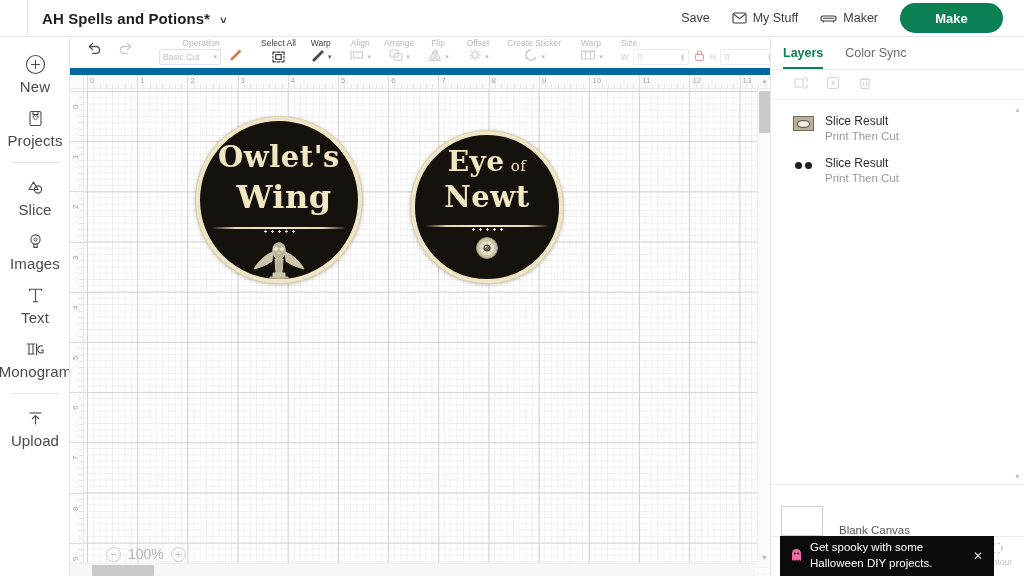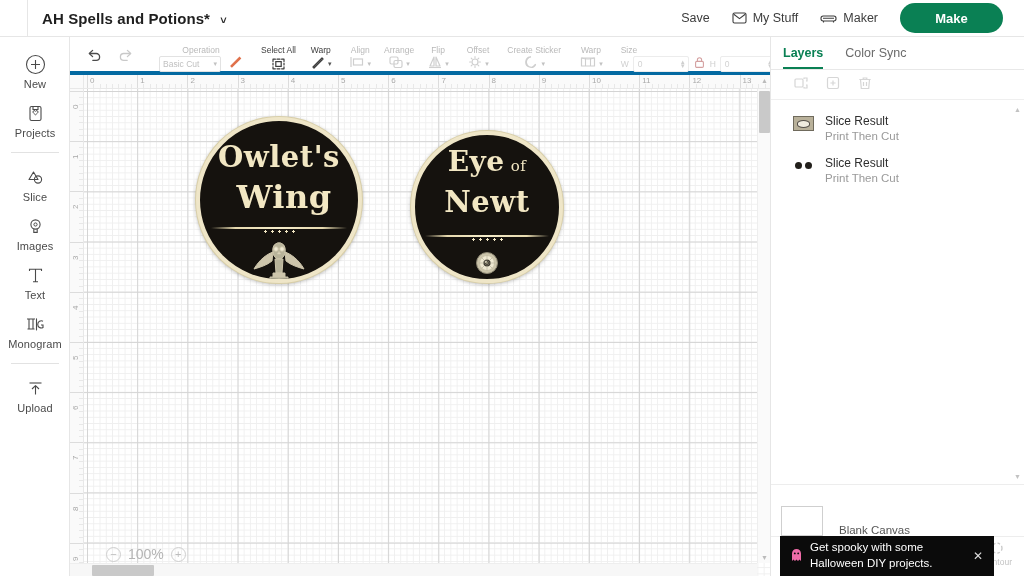--- a/index.html
+++ b/index.html
@@ -43,29 +43,29 @@
   }
   #sidebar-inner {
     position: absolute; left: 0; top: 0; width: 70px; height: 539px;
     background: #fff; border-right: 1px solid #e6e6e6;
     padding-top: 10px; overflow: hidden;
   }
   .side-item {
     width: 70px; padding: 7px 0 6px; display: flex; flex-direction: column;
     align-items: center; gap: 3px; cursor: pointer;
   }
-  .side-item .lbl { font-size: 11px; color: #4a4a4a; letter-spacing: .1px; }
+  .side-item .lbl { font-size: 15px; color: #4a4a4a; letter-spacing: .1px; }
   .side-item svg { display: block; }
   .side-div { width: 48px; height: 1px; background: #e2e2e2; margin: 7px 11px; }
 
   
   #toolbar {
     position: absolute; left: 70px; top: 37px; width: 700px; height: 38px;
-    background: #fff; border-bottom: 4px solid #0369a1;
-    display: flex; align-items: flex-start;
+    background: #fff; border-bottom: 7px solid #0369a1;
+    display: flex; align-items: flex-end;
   }
   .tgrp { display: flex; align-items: flex-end; height: 38px; padding: 0 9px; }
   .tsep { width: 1px; height: 24px; background: #e6e6e6; align-self: center; }
   .tcol { display: flex; flex-direction: column; align-items: center; justify-content: flex-end;
           height: 38px; padding-bottom: 3px; cursor: pointer; }
   .tcol .cap { font-size: 8.5px; color: #b9b9b9; margin-bottom: 1px; line-height: 1; white-space: nowrap; }
   .tcol.on .cap { color: #3d3d3d; }
   .tcol .ic { display: flex; align-items: center; gap: 2px; height: 17px; }
   .caret { font-size: 7px; color: #c2c2c2; }
   .tcol.on .caret { color: #555; }
@@ -787,21 +787,21 @@
             <path d="M26 24h8l-1 14h-6z" fill="#b8b39a"></path>
             <path d="M24 38h12v4H24z" fill="#cdc5ab"></path>
             <path d="M21 42h18v4H21z" fill="#b8b39a"></path>
             <path d="M19 46h22v4H19z" fill="#cdc5ab"></path>
             <path d="M27 38v4M30 38v4M33 38v4M24 46v4M30 46v4M36 46v4"></path>
           </g>
         </svg>
       </div>
     </div>
 
-    <div class="art disc" style="left:327px; top:42px; width:152px; height:152px; justify-content:space-between; padding-top:13px;">
+    <div class="art disc" style="left:327px; top:42px; width:152px; height:152px; justify-content:flex-start; padding-top:13px;">
       <div style="display:flex; align-items:flex-end; gap:6px;">
         <span class="disc-txt" style="font-size:28px; font-weight:bold;">Eye</span>
         <span class="disc-txt" style="font-size:15px; margin-bottom:2px;">of</span>
       </div>
       <div class="disc-txt" style="font-size:29px; font-weight:bold; margin-top:7px;">Newt</div>
       <div style="position:relative; width:100%; margin-top:13px;">
         <div class="rule"></div>
         <div class="rule-dot"></div>
       </div>
       <div style="margin-top:9px;">

